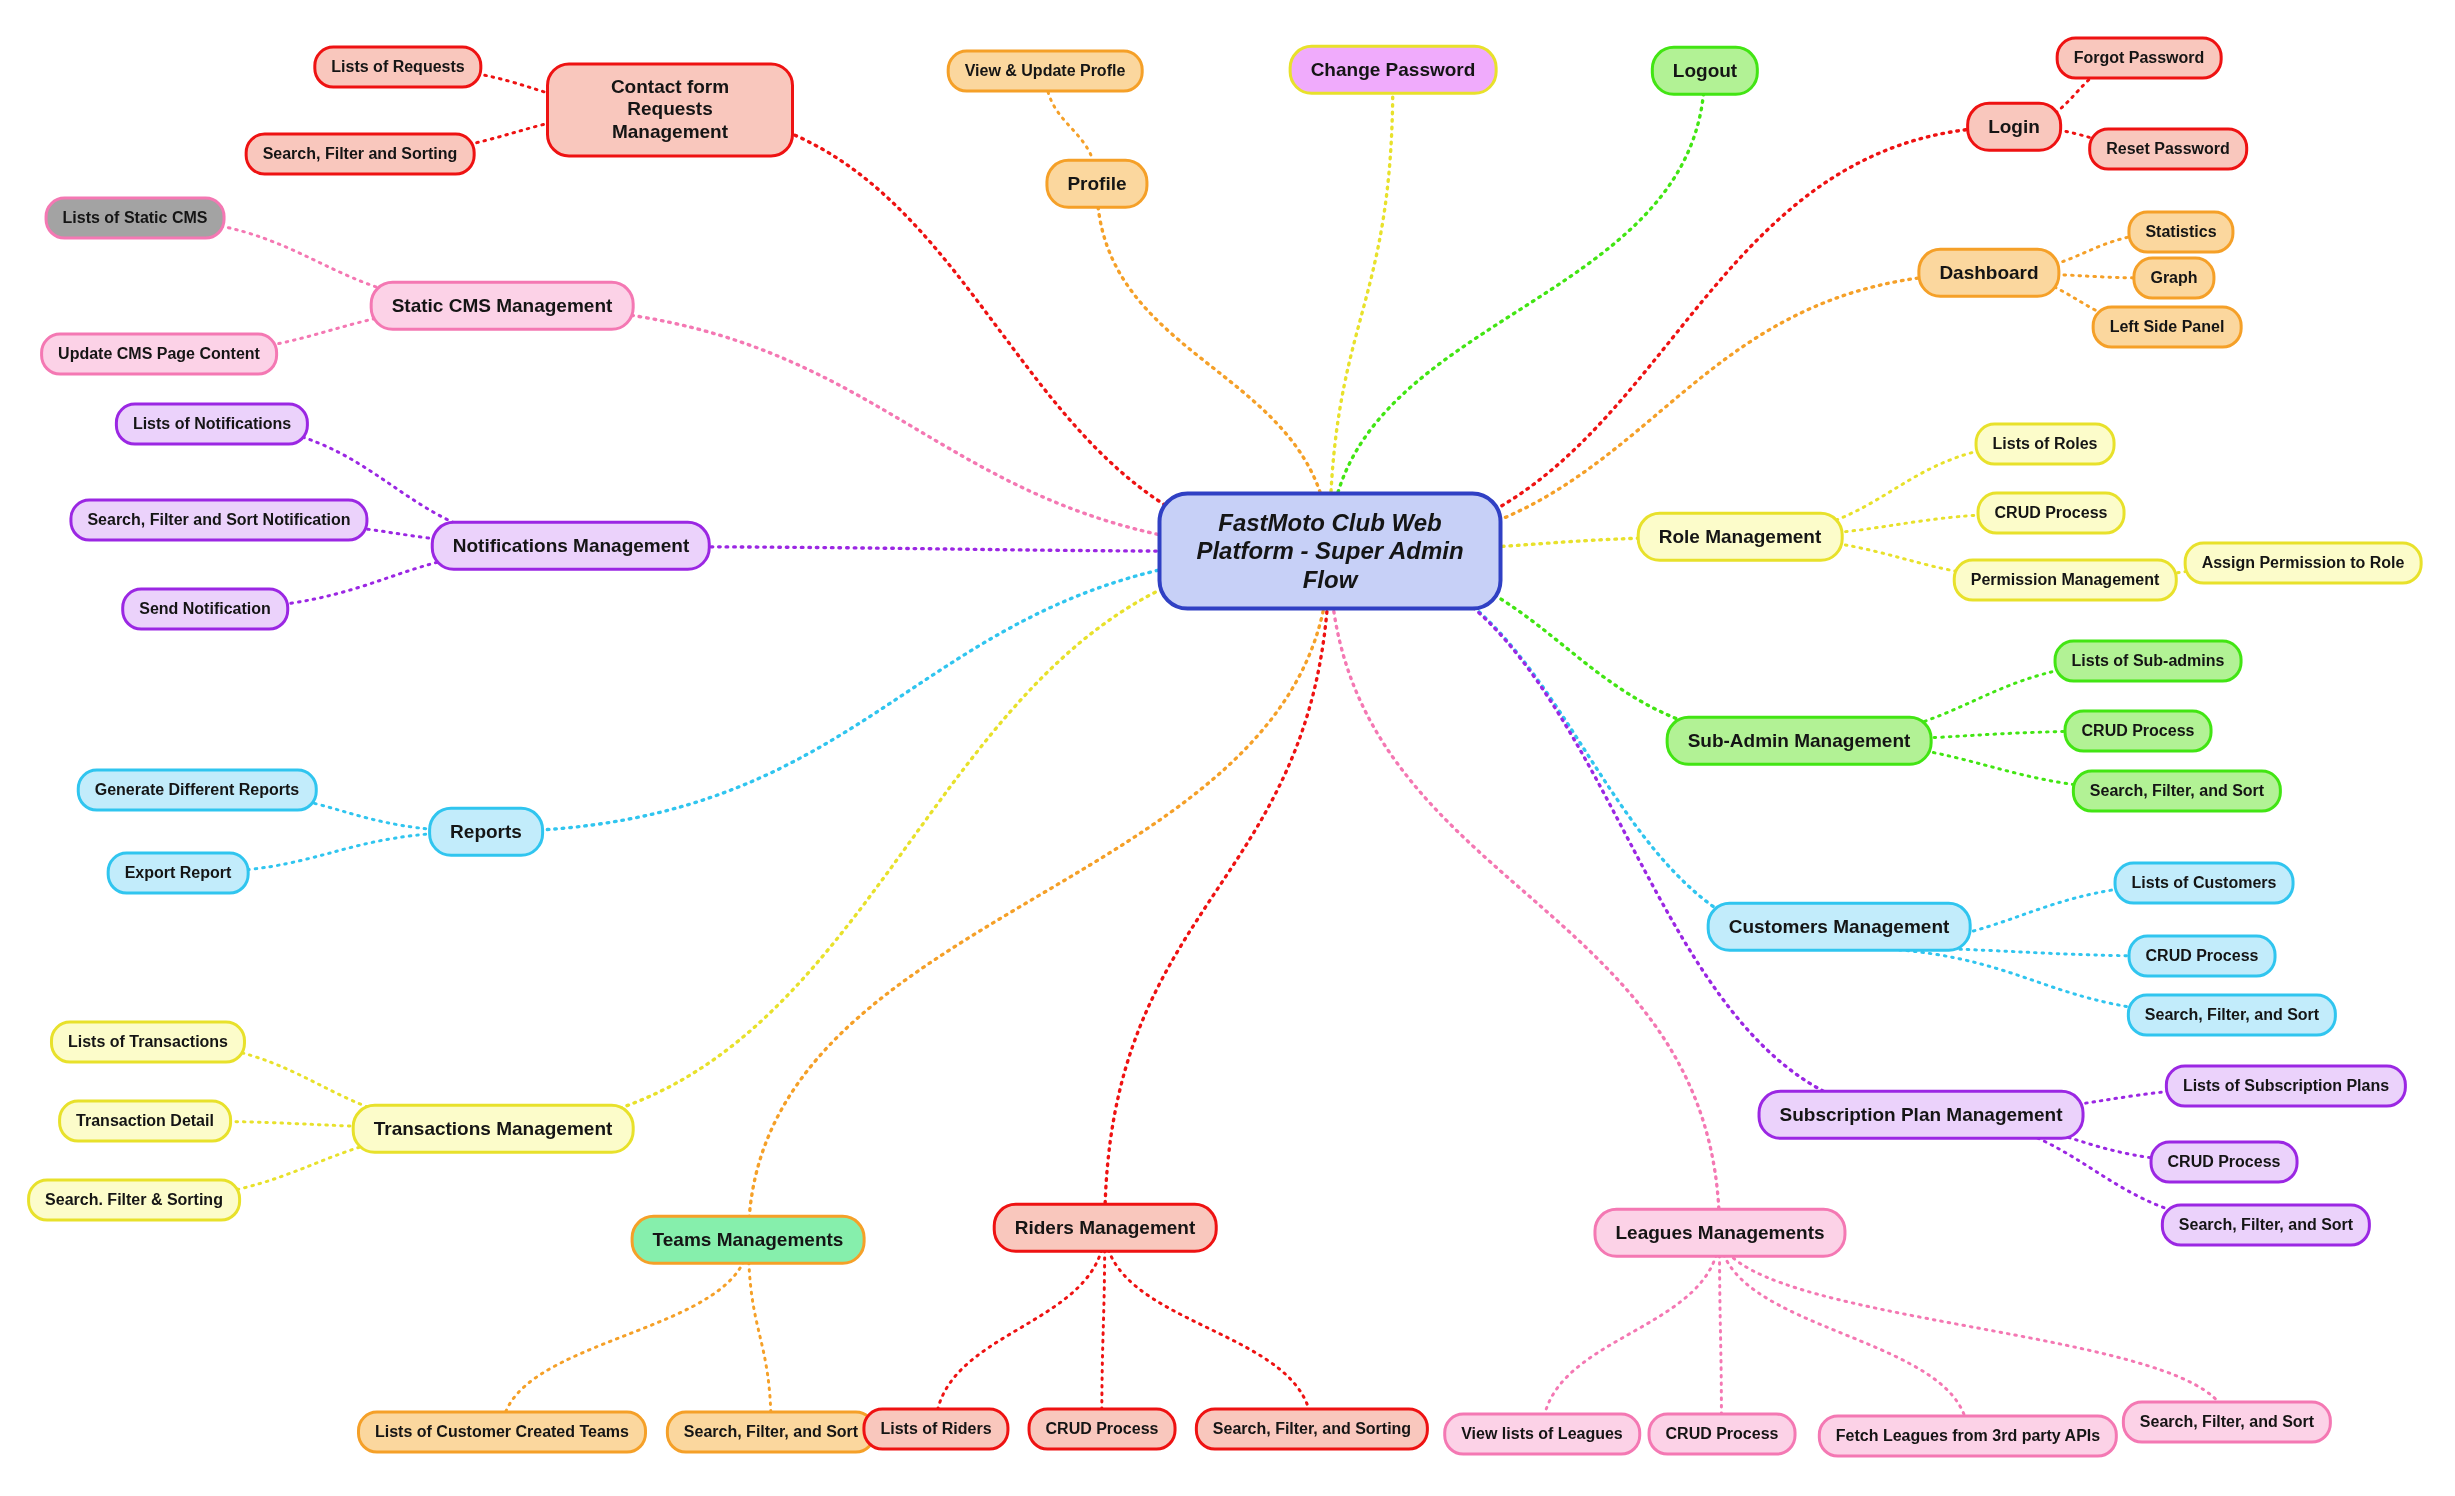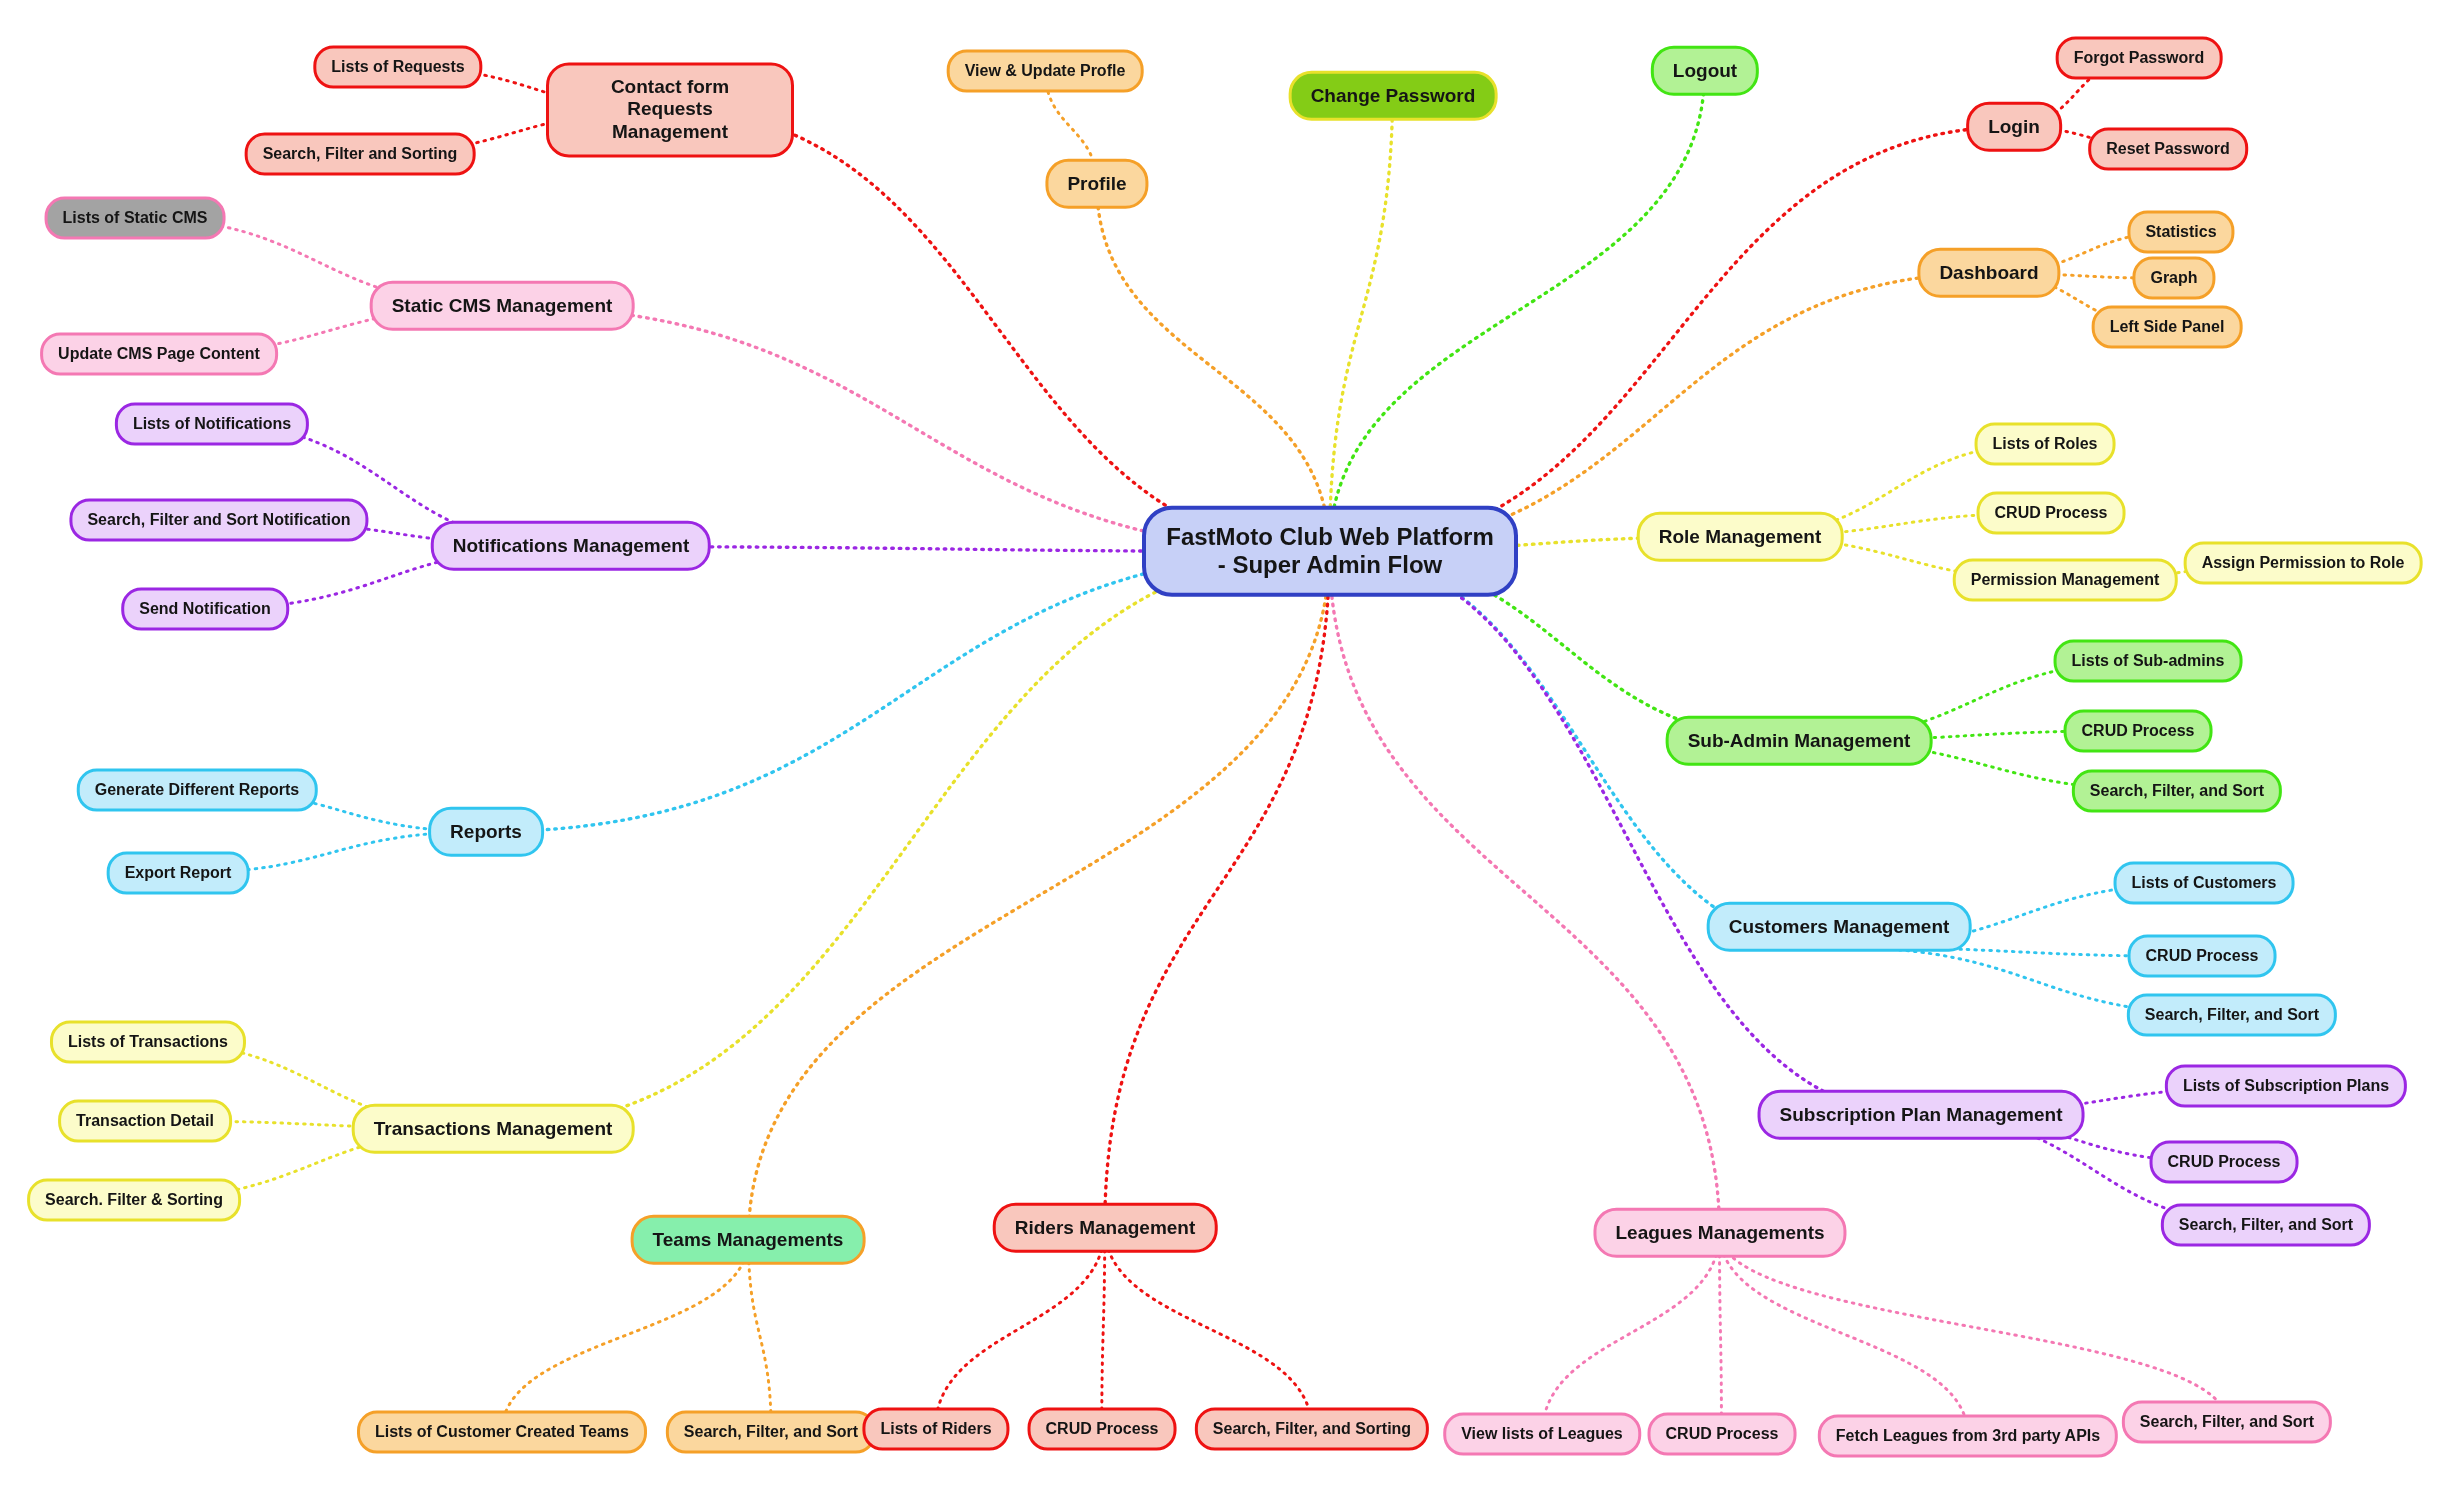--- a/index.html
+++ b/index.html
@@ -107,21 +107,21 @@
       <path d="M 1737 1245 C 1737 1346.5, 1558 1346.5, 1558 1448" fill="none" stroke="#f478b3" stroke-width="3" stroke-dasharray="1.6 6" stroke-linecap="round"></path>
       <path d="M 1737 1245 C 1737 1346.5, 1739 1346.5, 1739 1448" fill="none" stroke="#f478b3" stroke-width="3" stroke-dasharray="1.6 6" stroke-linecap="round"></path>
       <path d="M 1737 1245 C 1737 1347.5, 1988 1347.5, 1988 1450" fill="none" stroke="#f478b3" stroke-width="3" stroke-dasharray="1.6 6" stroke-linecap="round"></path>
       <path d="M 1737 1245 C 1737 1340.5, 2249 1340.5, 2249 1436" fill="none" stroke="#f478b3" stroke-width="3" stroke-dasharray="1.6 6" stroke-linecap="round"></path>
     </svg>
 <div class="node branch wrapped" style="left: 670px; top: 110px; border-color: rgb(238, 18, 18); background: rgb(249, 199, 189); width: 248px;">Contact form Requests Management</div>
     <div class="node leaf" style="left: 398px; top: 67px; border-color: rgb(238, 18, 18); background: rgb(249, 199, 189);">Lists of Requests</div>
     <div class="node leaf" style="left: 360px; top: 154px; border-color: rgb(238, 18, 18); background: rgb(249, 199, 189);">Search, Filter and Sorting</div>
     <div class="node branch" style="left: 1097px; top: 184px; border-color: rgb(245, 160, 40); background: rgb(251, 215, 158);">Profile</div>
     <div class="node leaf" style="left: 1045px; top: 71px; border-color: rgb(245, 160, 40); background: rgb(251, 215, 158);">View &amp; Update Profle</div>
-    <div class="node branch" style="left: 1393px; top: 96px; border-color: rgb(232, 225, 43); background: #84cc16;">Change Password</div>
+    <div class="node branch" style="left: 1393px; top: 70px; border-color: rgb(232, 225, 43); background: #f0abfc;">Change Password</div>
     <div class="node branch" style="left: 1705px; top: 71px; border-color: rgb(66, 229, 19); background: rgb(178, 242, 149);">Logout</div>
     <div class="node branch" style="left: 2014px; top: 127px; border-color: rgb(238, 18, 18); background: rgb(249, 199, 189);">Login</div>
     <div class="node leaf" style="left: 2139px; top: 58px; border-color: rgb(238, 18, 18); background: rgb(249, 199, 189);">Forgot Password</div>
     <div class="node leaf" style="left: 2168px; top: 149px; border-color: rgb(238, 18, 18); background: rgb(249, 199, 189);">Reset Password</div>
     <div class="node branch" style="left: 1989px; top: 273px; border-color: rgb(245, 160, 40); background: rgb(251, 215, 158);">Dashboard</div>
     <div class="node leaf" style="left: 2181px; top: 232px; border-color: rgb(245, 160, 40); background: rgb(251, 215, 158);">Statistics</div>
     <div class="node leaf" style="left: 2174px; top: 278px; border-color: rgb(245, 160, 40); background: rgb(251, 215, 158);">Graph</div>
     <div class="node leaf" style="left: 2167px; top: 327px; border-color: rgb(245, 160, 40); background: rgb(251, 215, 158);">Left Side Panel</div>
     <div class="node branch" style="left: 1740px; top: 537px; border-color: rgb(232, 225, 43); background: rgb(252, 252, 202);">Role Management</div>
     <div class="node leaf" style="left: 2045px; top: 444px; border-color: rgb(232, 225, 43); background: rgb(252, 252, 202);">Lists of Roles</div>
@@ -159,15 +159,15 @@
     <div class="node leaf" style="left: 771px; top: 1432px; border-color: rgb(245, 160, 40); background: rgb(251, 215, 158);">Search, Filter, and Sort</div>
     <div class="node branch" style="left: 1105px; top: 1228px; border-color: rgb(238, 18, 18); background: rgb(249, 199, 189);">Riders Management</div>
     <div class="node leaf" style="left: 936px; top: 1429px; border-color: rgb(238, 18, 18); background: rgb(249, 199, 189);">Lists of Riders</div>
     <div class="node leaf" style="left: 1102px; top: 1429px; border-color: rgb(238, 18, 18); background: rgb(249, 199, 189);">CRUD Process</div>
     <div class="node leaf" style="left: 1312px; top: 1429px; border-color: rgb(238, 18, 18); background: rgb(249, 199, 189);">Search, Filter, and Sorting</div>
     <div class="node branch" style="left: 1720px; top: 1233px; border-color: rgb(244, 120, 179); background: rgb(252, 210, 231);">Leagues Managements</div>
     <div class="node leaf" style="left: 1542px; top: 1434px; border-color: rgb(244, 120, 179); background: rgb(252, 210, 231);">View lists of Leagues</div>
     <div class="node leaf" style="left: 1722px; top: 1434px; border-color: rgb(244, 120, 179); background: rgb(252, 210, 231);">CRUD Process</div>
     <div class="node leaf" style="left: 1968px; top: 1436px; border-color: rgb(244, 120, 179); background: rgb(252, 210, 231);">Fetch Leagues from 3rd party APIs</div>
     <div class="node leaf" style="left: 2227px; top: 1422px; border-color: rgb(244, 120, 179); background: rgb(252, 210, 231);">Search, Filter, and Sort</div>
-    <div class="node root wrapped" style="left: 1330px; top: 551px; border-color: rgb(48, 64, 196); background: rgb(199, 208, 247); width: 376px;">FastMoto Club Web Platform - Super Admin Flow</div>
+    <div class="node root wrapped" style="left: 1330px; top: 551px; border-color: rgb(48, 64, 196); background: rgb(199, 208, 247); width: 345px; font-style: italic;">FastMoto Club Web Platform - Super Admin Flow</div>
   </div>
 
 
 </body></html>

